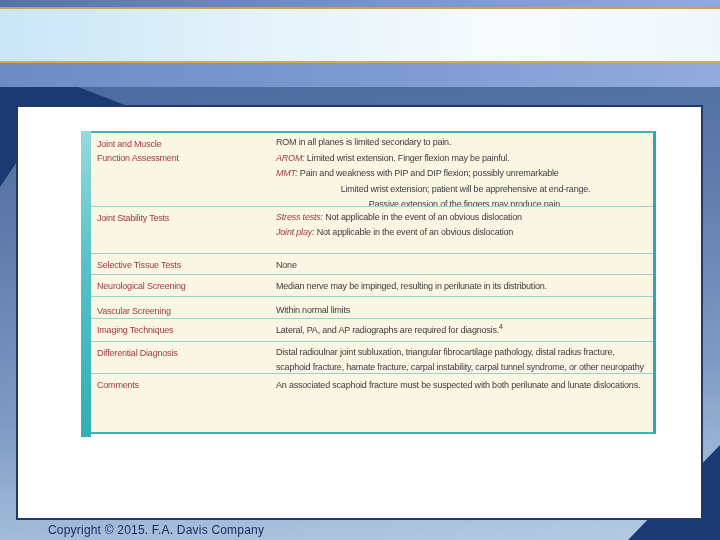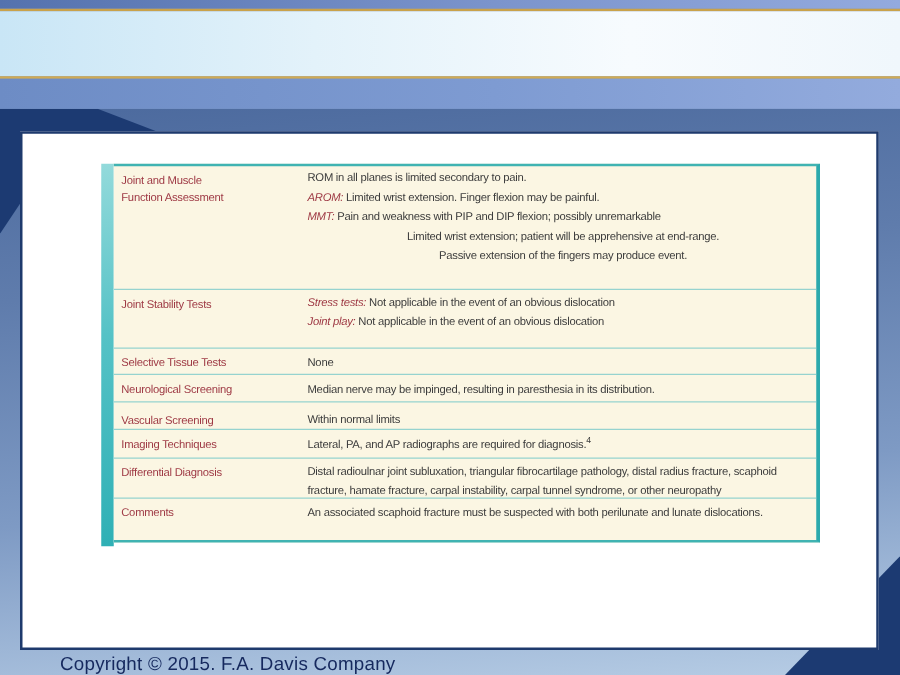--- a/index.html
+++ b/index.html
@@ -43,21 +43,21 @@
     left:620px;top:445px;width:100px;height:95px;
     background:var(--navy,#1c3a72);
     clip-path:polygon(100% 0,100% 100%,8px 100%);
   }
   .content-panel{
     left:16px;top:105px;width:687px;height:415px;box-sizing:border-box;
     background:#ffffff;border:2px solid #1e3a6d;
   }
   .copyright{
     left:48px;top:523px;
-    font-size:15px;color:#16295e;letter-spacing:0.2px;
+    font-size:12px;color:#16295e;letter-spacing:0.2px;
   }
 
   
   .table-accent-bar{
     left:81px;top:131px;width:10px;height:306px;
     background:linear-gradient(180deg,#93dadb 0%,#55c2c6 45%,#2fb0b5 100%);
   }
   .table-body{
     left:91px;top:131px;width:565px;height:303px;box-sizing:border-box;
     background:var(--table-background,#fbf6e3);
@@ -65,36 +65,36 @@
     border-bottom:2px solid #40b3b2;
     border-right:3px solid #2ba9ad;
     overflow:hidden;
   }
   .trow{
     display:flex;box-sizing:border-box;overflow:hidden;
     border-bottom:1px solid var(--separator-teal,#96d3cf);
     font-size:9px;letter-spacing:-0.2px;color:var(--body-text,#3c3c3c);
   }
   .trow:last-child{border-bottom:none;}
-  .trow:nth-of-type(1){height:99px;}
+  .trow:nth-of-type(1){height:74px;}
   .trow:nth-of-type(2){height:47px;}
   .trow:nth-of-type(3){height:21px;}
   .trow:nth-of-type(4){height:22px;}
   .trow:nth-of-type(5){height:22px;align-items:flex-end;}
   .trow:nth-of-type(6){height:23px;justify-content:space-between;}
   .trow:nth-of-type(7){height:32px;}
   .trow:nth-of-type(8){height:26px;}
   .cat{
     width:155px;flex:0 0 155px;box-sizing:border-box;
     padding:4px 6px 0 6px;
     color:var(--category-red,#9e3944);
     line-height:14px;white-space:pre-line;
   }
   .content{
-    flex:1;box-sizing:border-box;padding:4px 6px 0 0;line-height:15px;
+    flex:1;box-sizing:border-box;padding:4px 6px 0 0;line-height:15px;margin-left:30px;
   }
   .trow:nth-of-type(1) .content{padding-top:2px;line-height:15.6px;}
   .trow:nth-of-type(2) .content{padding-top:3px;}
   .trow:nth-of-type(7) .content{padding-top:3px;line-height:14.5px;}
   .line{white-space:normal;}
   .line.indent{padding-left:8px;text-align:center;}
   .lead{color:var(--category-red,#9e3944);font-style:italic;}
   sup{font-size:7px;line-height:0;}
 </style>
 </head>
@@ -116,21 +116,21 @@
 <div class="abs table-body">
   <div>
   <div class="trow">
     <div class="cat">Joint and Muscle
 Function Assessment</div>
     <div class="content">
           <div class="line"><span class="txt">ROM in all planes is limited secondary to pain.</span></div>
           <div class="line"><span class="lead">AROM: </span><span class="txt">Limited wrist extension. Finger flexion may be painful.</span></div>
           <div class="line"><span class="lead">MMT: </span><span class="txt">Pain and weakness with PIP and DIP flexion; possibly unremarkable</span></div>
           <div class="line indent"><span class="txt">Limited wrist extension; patient will be apprehensive at end-range.</span></div>
-          <div class="line indent"><span class="txt">Passive extension of the fingers may produce event.</span></div>
+          <div class="line indent"><span class="txt">Passive extension of the fingers may produce pain.</span></div>
         </div>
   </div>
 
   <div class="trow">
     <div class="cat">Joint Stability Tests</div>
     <div class="content">
           <div class="line"><span class="lead">Stress tests: </span><span class="txt">Not applicable in the event of an obvious dislocation</span></div>
           <div class="line"><span class="lead">Joint play: </span><span class="txt">Not applicable in the event of an obvious dislocation</span></div>
         </div>
   </div>
@@ -138,21 +138,21 @@
   <div class="trow">
     <div class="cat">Selective Tissue Tests</div>
     <div class="content">
           <div class="line"><span class="txt">None</span></div>
         </div>
   </div>
 
   <div class="trow">
     <div class="cat">Neurological Screening</div>
     <div class="content">
-          <div class="line"><span class="txt">Median nerve may be impinged, resulting in paresthesia in its distribution.</span></div>
+          <div class="line"><span class="txt">Median nerve may be impinged, resulting in perilunate in its distribution.</span></div>
         </div>
   </div>
 
   <div class="trow">
     <div class="cat">Vascular Screening</div>
     <div class="content">
           <div class="line"><span class="txt">Within normal limits</span></div>
         </div>
   </div>
 

